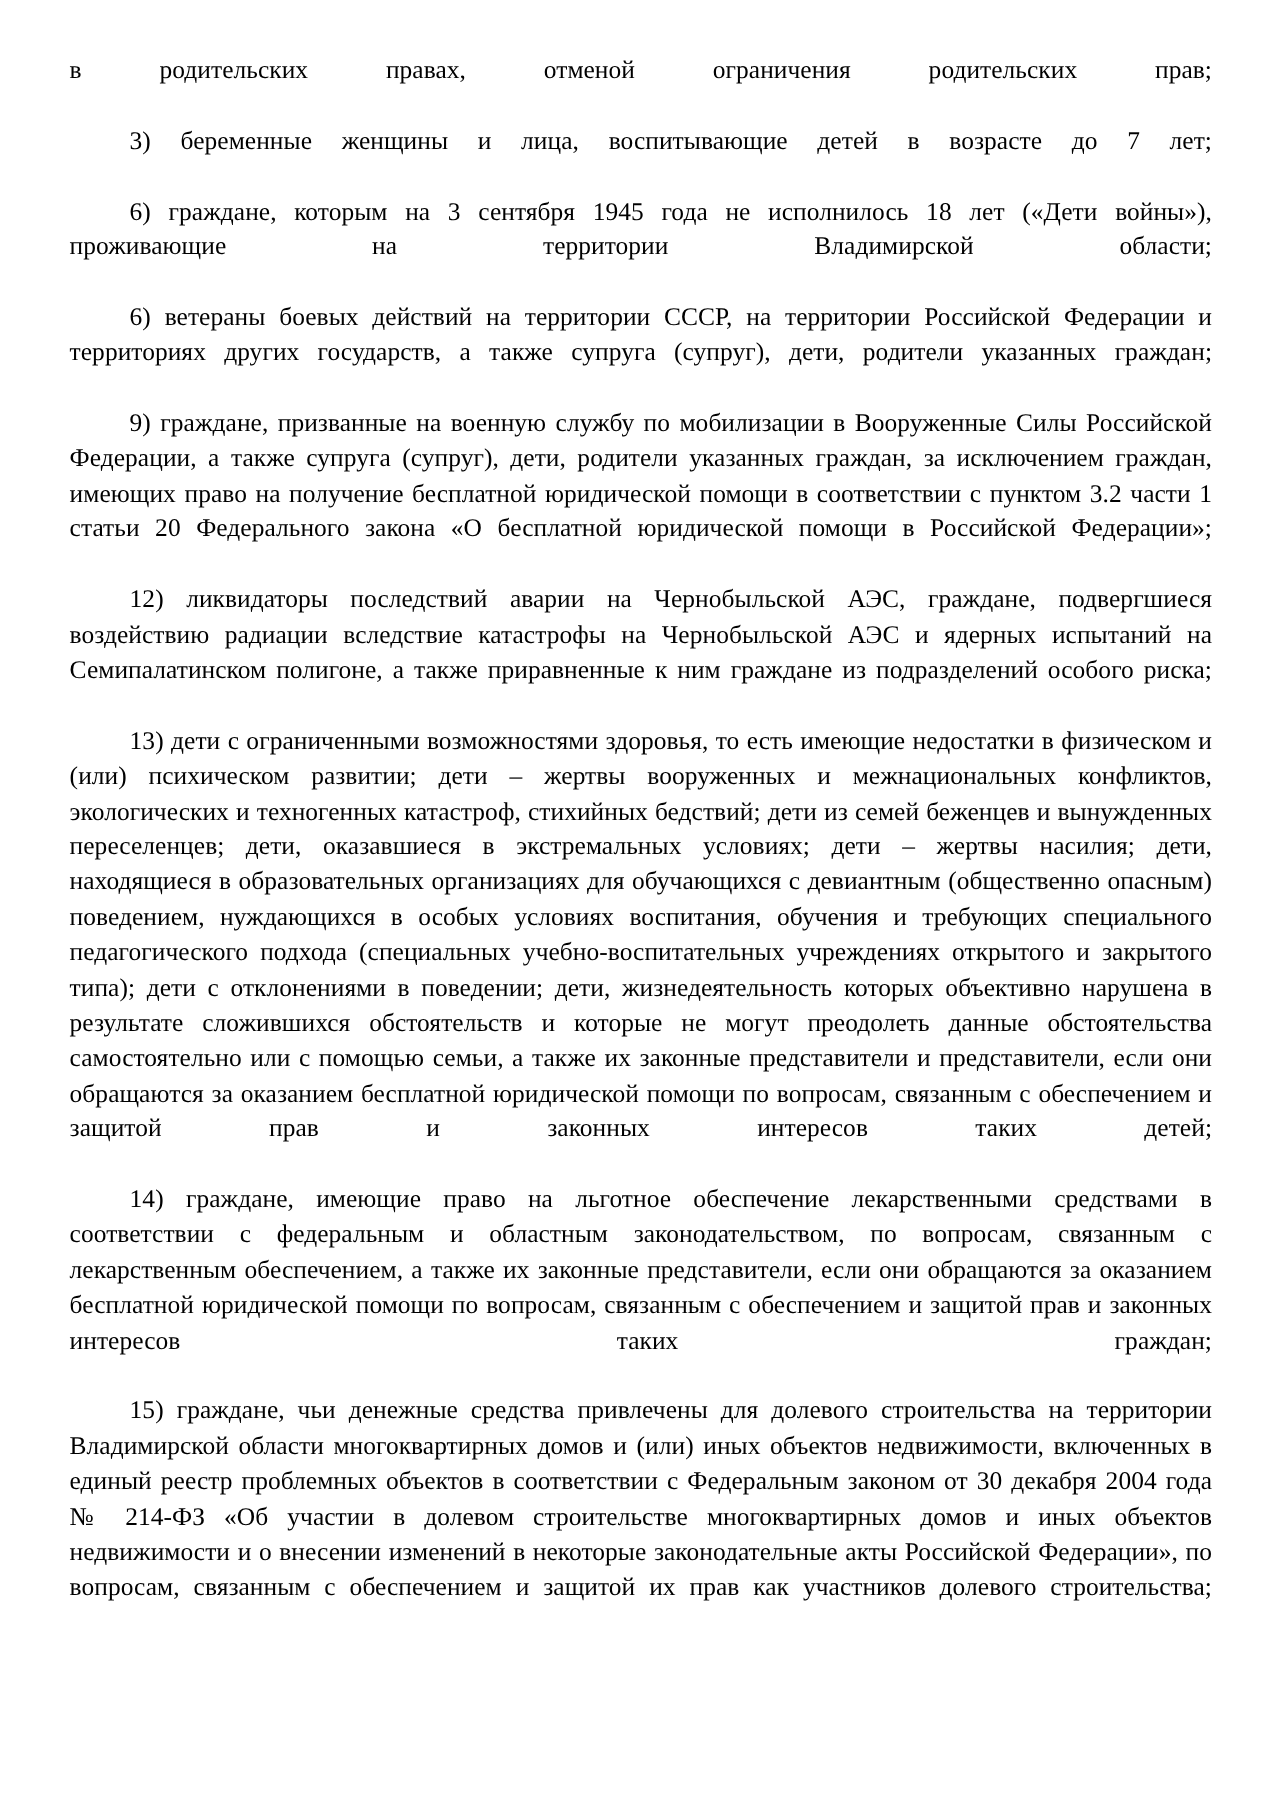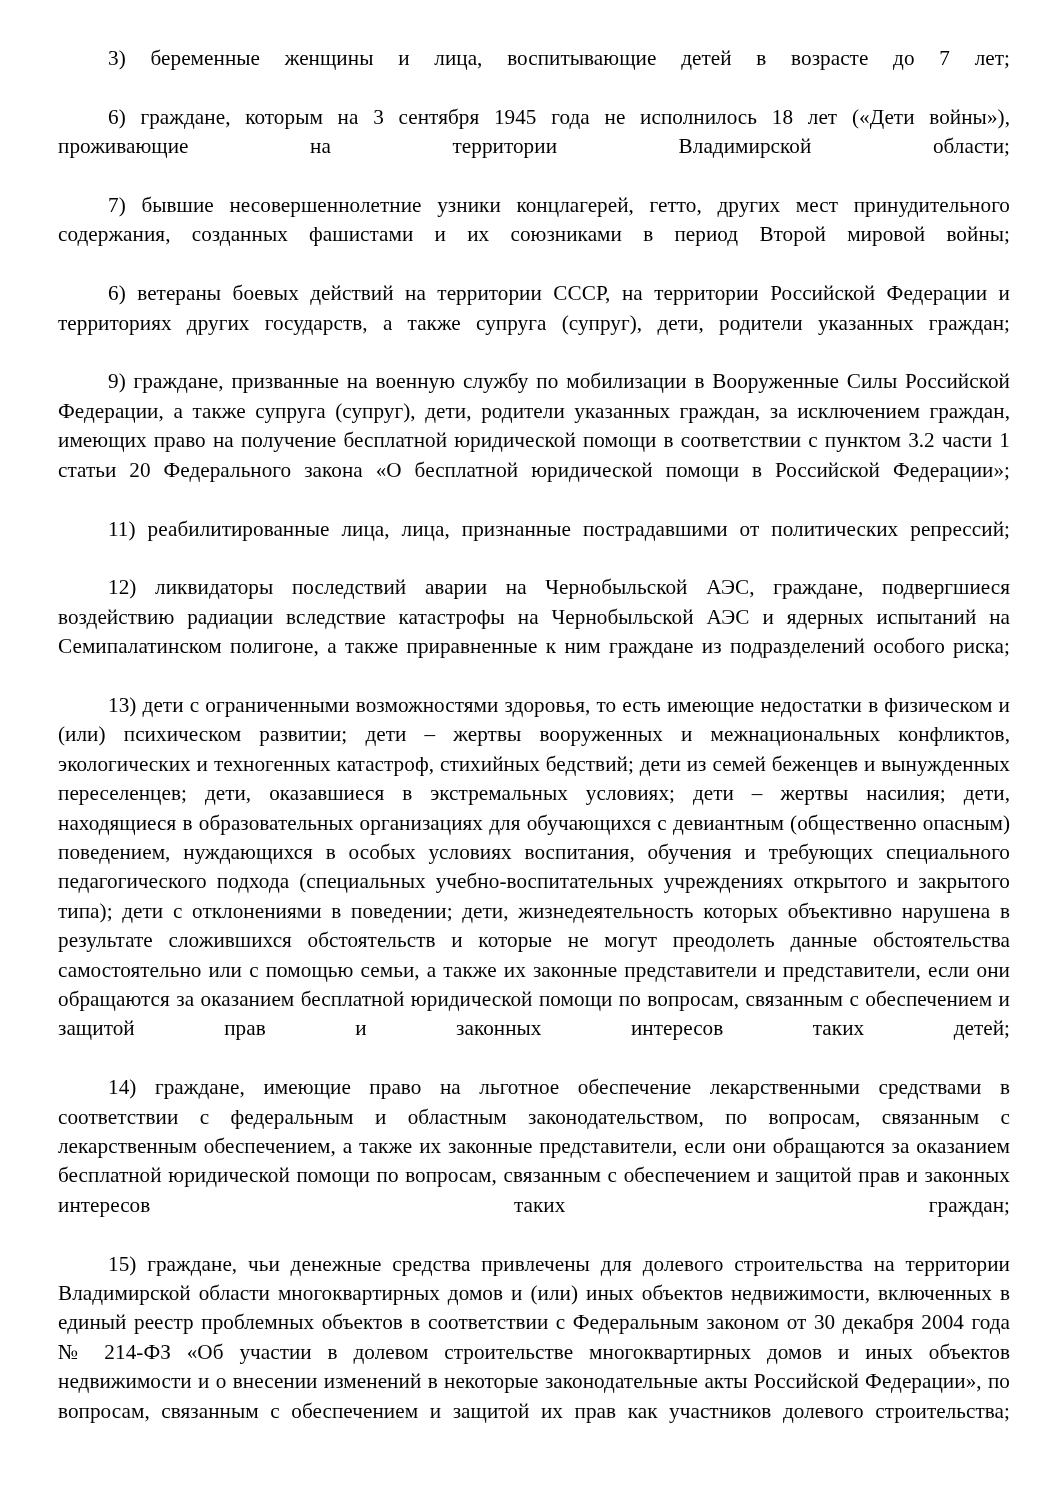--- a/index.html
+++ b/index.html
@@ -49,24 +49,23 @@
     content: "";
     display: inline-block;
     width: 100%;
   }
 </style>
 </head>
 <body>
 
 <div class="page">
   <div class="doc-body" id="doc-body">
+      <p class="para flush">в родительских правах, отменой ограничения родительских прав;</p>
       <p class="para indent">3) беременные женщины и лица, воспитывающие детей в возрасте до 7 лет;</p>
       <p class="para indent">6) граждане, которым на 3 сентября 1945 года не исполнилось 18 лет («Дети войны»), проживающие на территории Владимирской области;</p>
-      <p class="para indent">7) бывшие несовершеннолетние узники концлагерей, гетто, других мест принудительного содержания, созданных фашистами и их союзниками в период Второй мировой войны;</p>
       <p class="para indent">6) ветераны боевых действий на территории СССР, на территории Российской Федерации и территориях других государств, а также супруга (супруг), дети, родители указанных граждан;</p>
       <p class="para indent">9) граждане, призванные на военную службу по мобилизации в Вооруженные Силы Российской Федерации, а также супруга (супруг), дети, родители указанных граждан, за исключением граждан, имеющих право на получение бесплатной юридической помощи в соответствии с пунктом 3.2 части 1 статьи 20 Федерального закона «О бесплатной юридической помощи в Российской Федерации»;</p>
-      <p class="para indent">11) реабилитированные лица, лица, признанные пострадавшими от политических репрессий;</p>
       <p class="para indent">12) ликвидаторы последствий аварии на Чернобыльской АЭС, граждане, подвергшиеся воздействию радиации вследствие катастрофы на Чернобыльской АЭС и ядерных испытаний на Семипалатинском полигоне, а также приравненные к ним граждане из подразделений особого риска;</p>
       <p class="para indent">13) дети с ограниченными возможностями здоровья, то есть имеющие недостатки в физическом и (или) психическом развитии; дети – жертвы вооруженных и межнациональных конфликтов, экологических и техногенных катастроф, стихийных бедствий; дети из семей беженцев и вынужденных переселенцев; дети, оказавшиеся в экстремальных условиях; дети – жертвы насилия; дети, находящиеся в образовательных организациях для обучающихся с девиантным (общественно опасным) поведением, нуждающихся в особых условиях воспитания, обучения и требующих специального педагогического подхода (специальных учебно-воспитательных учреждениях открытого и закрытого типа); дети с отклонениями в поведении; дети, жизнедеятельность которых объективно нарушена в результате сложившихся обстоятельств и которые не могут преодолеть данные обстоятельства самостоятельно или с помощью семьи, а также их законные представители и представители, если они обращаются за оказанием бесплатной юридической помощи по вопросам, связанным с обеспечением и защитой прав и законных интересов таких детей;</p>
       <p class="para indent">14) граждане, имеющие право на льготное обеспечение лекарственными средствами в соответствии с федеральным и областным законодательством, по вопросам, связанным с лекарственным обеспечением, а также их законные представители, если они обращаются за оказанием бесплатной юридической помощи по вопросам, связанным с обеспечением и защитой прав и законных интересов таких граждан;</p>
       <p class="para indent">15) граждане, чьи денежные средства привлечены для долевого строительства на территории Владимирской области многоквартирных домов и (или) иных объектов недвижимости, включенных в единый реестр проблемных объектов в соответствии с Федеральным законом от 30 декабря 2004 года № 214-ФЗ «Об участии в долевом строительстве многоквартирных домов и иных объектов недвижимости и о внесении изменений в некоторые законодательные акты Российской Федерации», по вопросам, связанным с обеспечением и защитой их прав как участников долевого строительства;</p>
     </div>
 </div>
 
 </body></html>

